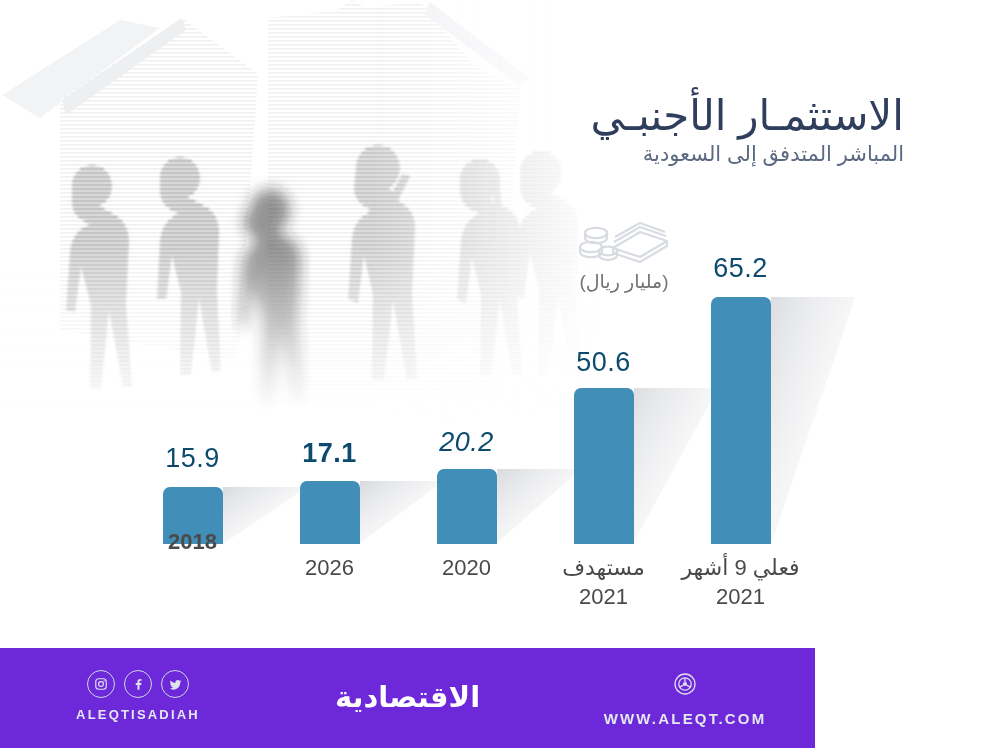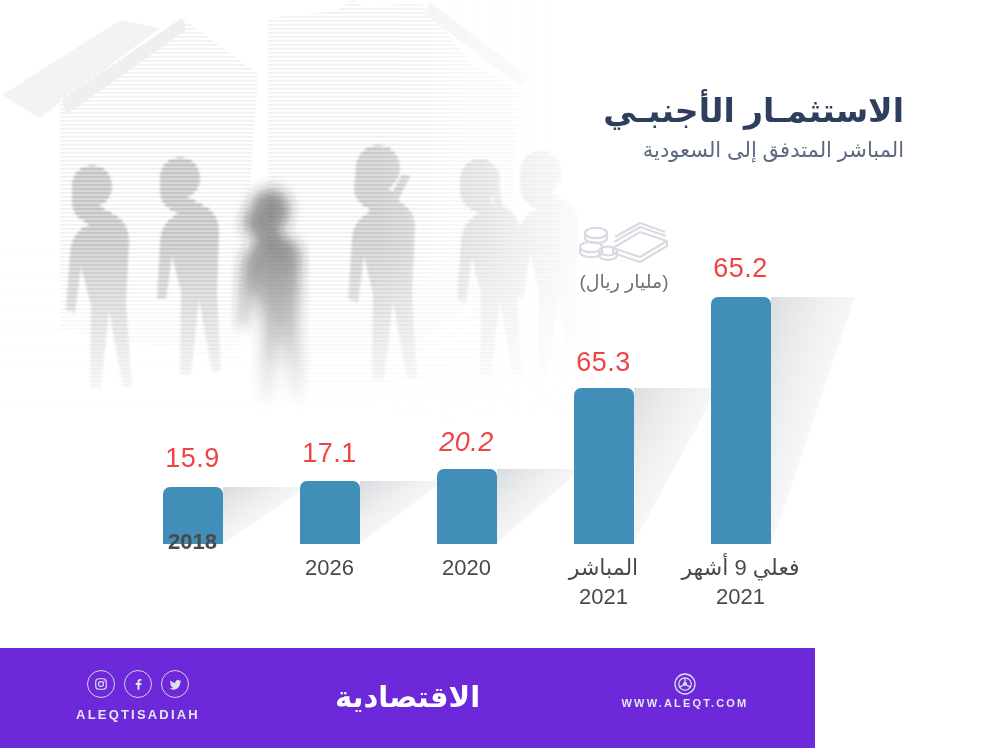--- a/index.html
+++ b/index.html
@@ -29,29 +29,29 @@
 
   
   #header {
     position: absolute;
     right: 96px;
     top: 92px;
     text-align: right;
     direction: rtl;
   }
   #title {
-    font-size: 33px;
-    font-weight: bold;
+    font-size: 42px;
+    font-weight: normal;
     color: #2E3E5C;
     letter-spacing: 1px;
     line-height: 1.15;
     white-space: nowrap;
   }
   #subtitle {
-    margin-top: 7px;
+    margin-top: 1px;
     font-size: 21px;
     font-weight: normal;
     color: #5B6982;
     line-height: 1.2;
     white-space: nowrap;
   }
 
   
   #unit-block {
     position: absolute;
@@ -80,21 +80,21 @@
   .bar-col {
     position: absolute;
     left: 0;
     width: 137px;
   }
   .bar-value {
     position: absolute;
     width: 137px;
     text-align: center;
     font-size: 27px;
-    color: #ef4444;
+    color: #0c4a6e;
     letter-spacing: 0.5px;
   }
   .bar-shape {
     position: absolute;
     left: 39px;
     width: 60px;
     background: #418FB8;
     border-radius: 7px 7px 0 0;
   }
   .bar-shadow {
@@ -162,22 +162,22 @@
   }
   #footer-right {
     position: absolute;
     right: 30px;
     top: 24px;
     width: 200px;
     text-align: center;
   }
   #site-icon-wrap { display:flex; justify-content:center; }
   #site-url {
-    margin-top: 1px;
-    font-size: 11px;
+    margin-top: 14px;
+    font-size: 15px;
     letter-spacing: 2.2px;
     color: #E3E7EF;
     font-weight: 600;
   }
 </style>
 </head>
 <body>
 
 <div id="page">
 
@@ -285,21 +285,21 @@
           </defs>
         <polygon points="8,6 92,6 8,63" fill="url(#sh1)"></polygon>
       </svg>
       <div class="bar-shape" style="top:487px; height:57px;"></div>
       <div class="bar-label" style="top:528px;font-weight:bold;">
         <span>2018</span>
       </div>
     </div>
 
     <div class="bar-col" style="left:261px;">
-      <div class="bar-value" style="top:438px;">17.1</div>
+      <div class="bar-value" style="top:438px;font-weight:bold;">17.1</div>
       <svg class="bar-shadow" width="92" height="68" style="left:91px; top:475px;" xmlns="http://www.w3.org/2000/svg">
         <defs>
             <linearGradient id="sh2" x1="0" y1="0" x2="1" y2="1">
           <stop offset="0%" stop-color="#b9bcc2" stop-opacity="0.55"></stop>
           <stop offset="100%" stop-color="#ffffff" stop-opacity="0"></stop>
             </linearGradient>
           </defs>
         <polygon points="8,6 92,6 8,68" fill="url(#sh2)"></polygon>
       </svg>
       <div class="bar-shape" style="top:481px; height:63px;"></div>
@@ -319,33 +319,33 @@
           </defs>
         <polygon points="8,6 92,6 8,80" fill="url(#sh3)"></polygon>
       </svg>
       <div class="bar-shape" style="top:469px; height:75px;"></div>
       <div class="bar-label" style="top:554px;">
         <span>2020</span>
       </div>
     </div>
 
     <div class="bar-col" style="left:535px;">
-      <div class="bar-value" style="top:347px;">65.3</div>
+      <div class="bar-value" style="top:347px;">50.6</div>
       <svg class="bar-shadow" width="92" height="160" style="left:91px; top:382px;" xmlns="http://www.w3.org/2000/svg">
         <defs>
             <linearGradient id="sh4" x1="0" y1="0" x2="1" y2="1">
           <stop offset="0%" stop-color="#b9bcc2" stop-opacity="0.5"></stop>
           <stop offset="100%" stop-color="#ffffff" stop-opacity="0"></stop>
             </linearGradient>
           </defs>
         <polygon points="8,6 92,6 8,160" fill="url(#sh4)"></polygon>
       </svg>
       <div class="bar-shape" style="top:388px; height:156px;"></div>
       <div class="bar-label" style="top:554px;">
-        <span>المباشر</span>
+        <span>مستهدف</span>
         <span class="l2">2021</span>
       </div>
     </div>
 
     <div class="bar-col" style="left:672px;">
       <div class="bar-value" style="top:253px;">65.2</div>
       <svg class="bar-shadow" width="92" height="254" style="left:91px; top:291px;" xmlns="http://www.w3.org/2000/svg">
         <defs>
             <linearGradient id="sh5" x1="0" y1="0" x2="1" y2="1">
           <stop offset="0%" stop-color="#b9bcc2" stop-opacity="0.5"></stop>

